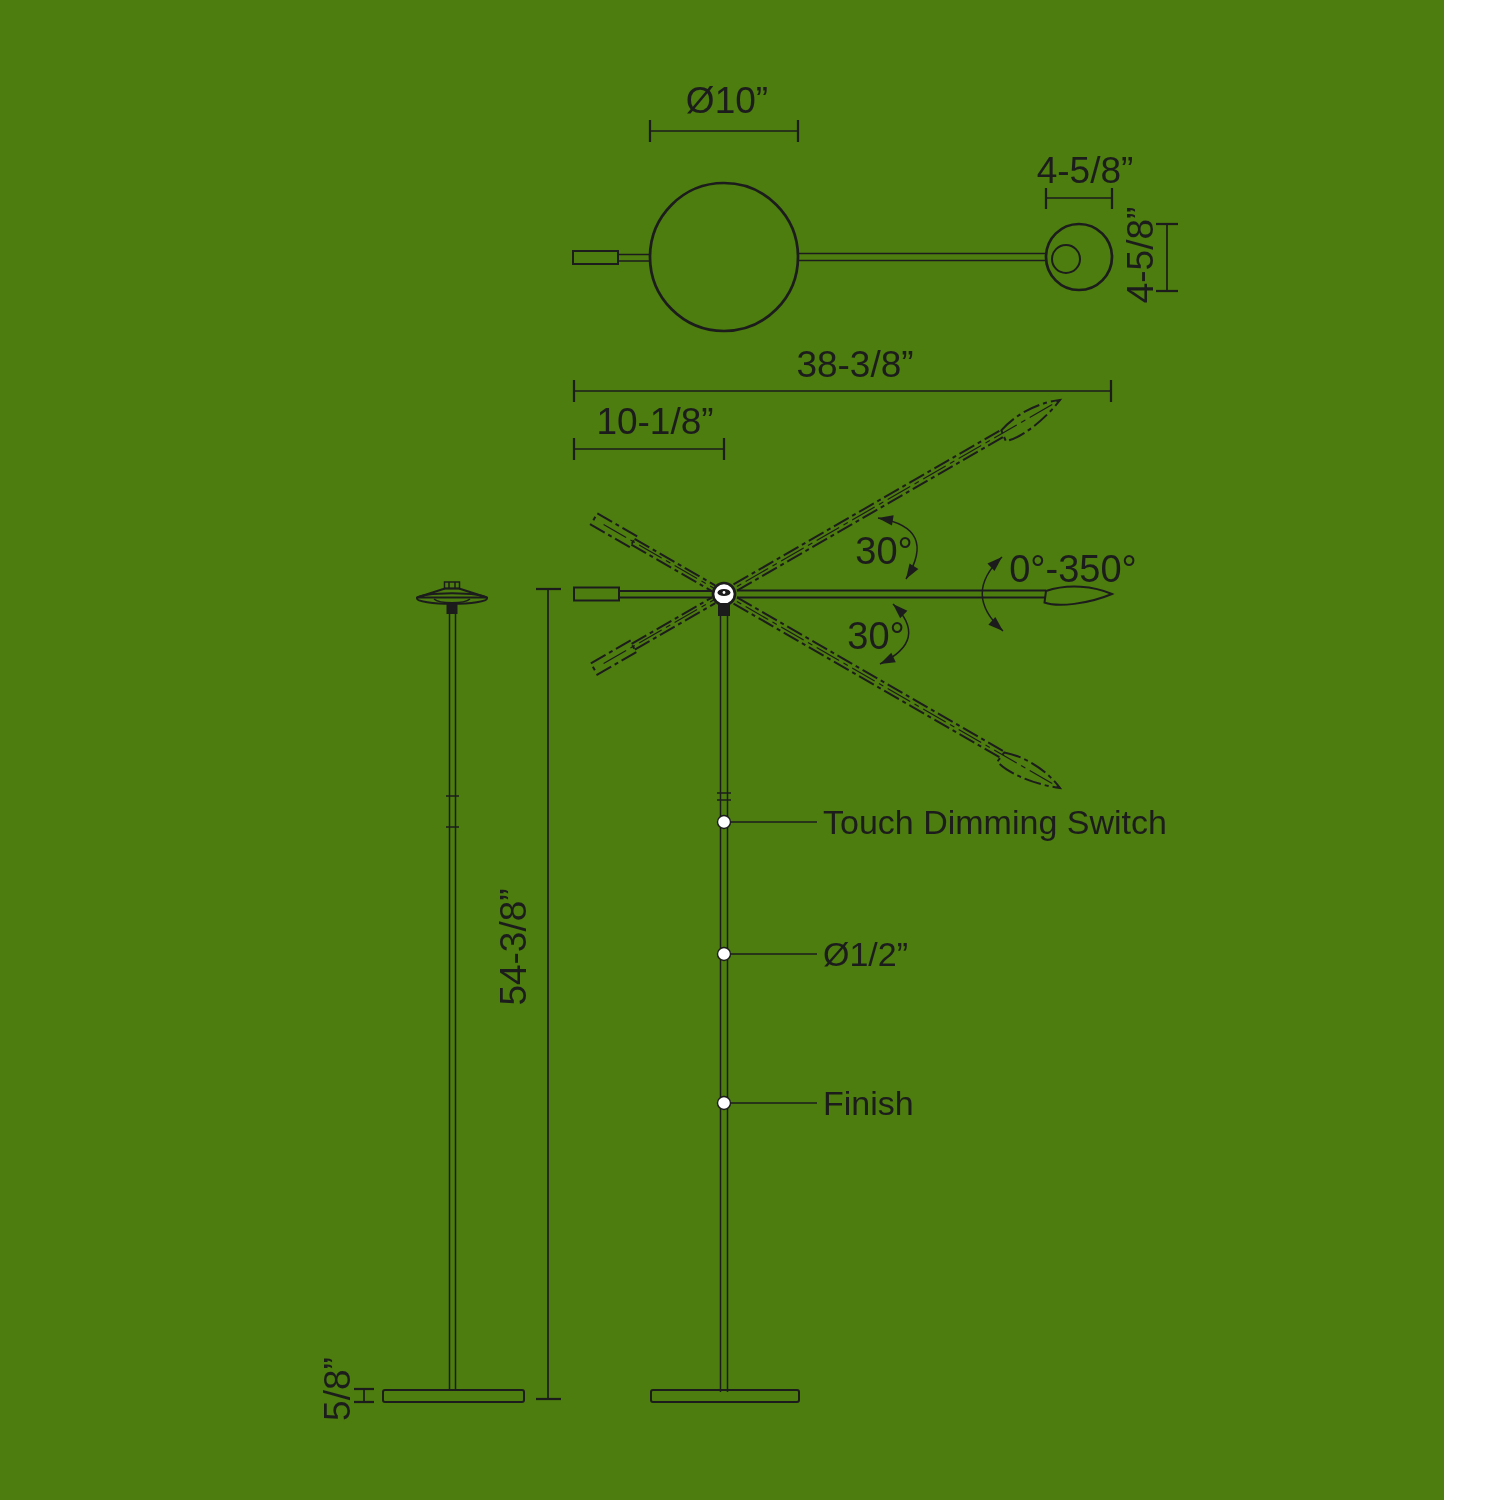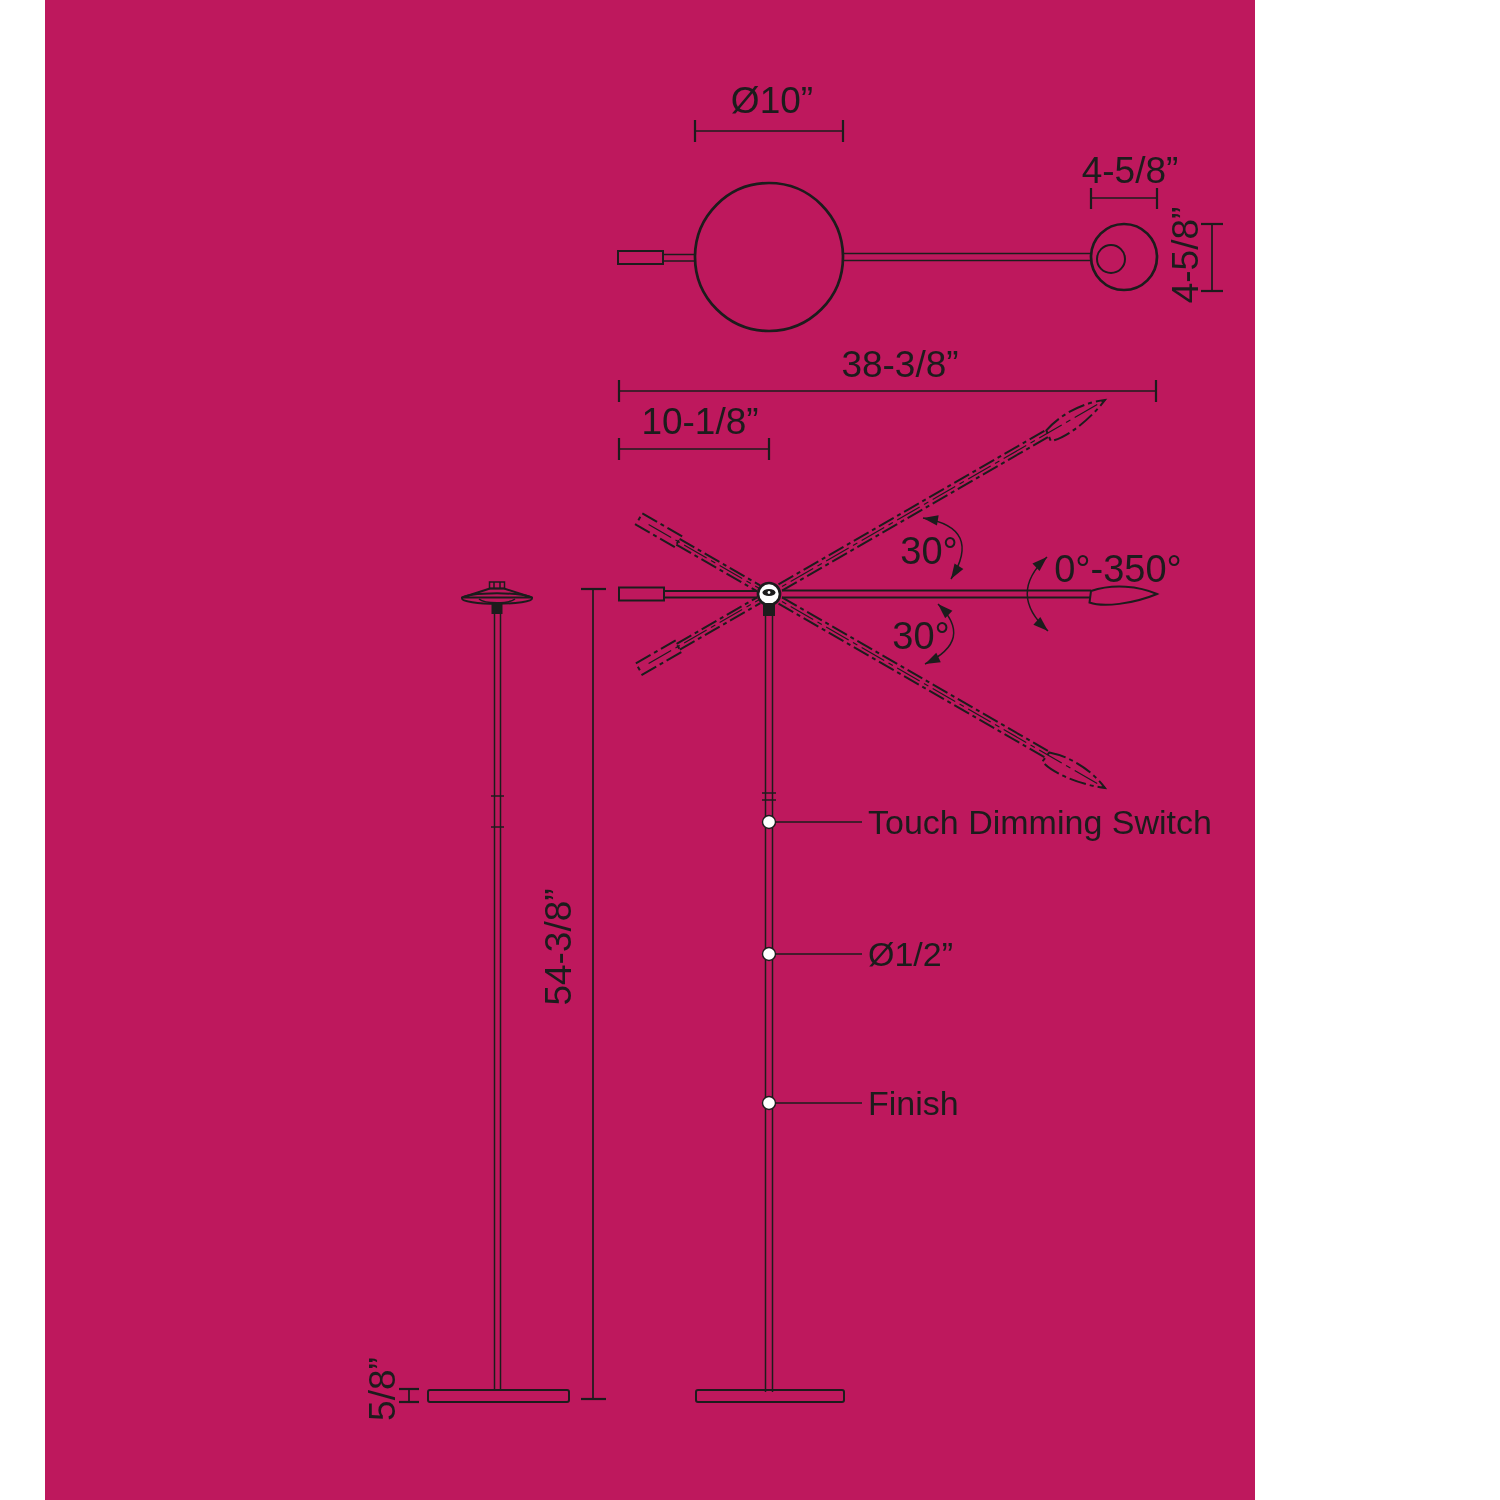--- a/index.html
+++ b/index.html
@@ -3,25 +3,24 @@
 <meta charset="utf-8">
 <style>
   html, body {
     margin: 0;
     padding: 0;
     background: #ffffff;
     font-family: "Liberation Sans", sans-serif;
   }
   #canvas {
     position: relative;
-    width: 1210px;
+    width: 1444px;
     height: 1500px;
-    background: #be185d;
+    background: #4d7c0f;
     overflow: hidden;
-    margin-left: 45px;
   }
   svg {
     display: block;
   }
   svg * {
     stroke: #1c1c1c;
     fill: none;
     stroke-linecap: butt;
   }
   .ln       { stroke-width: 2; }

